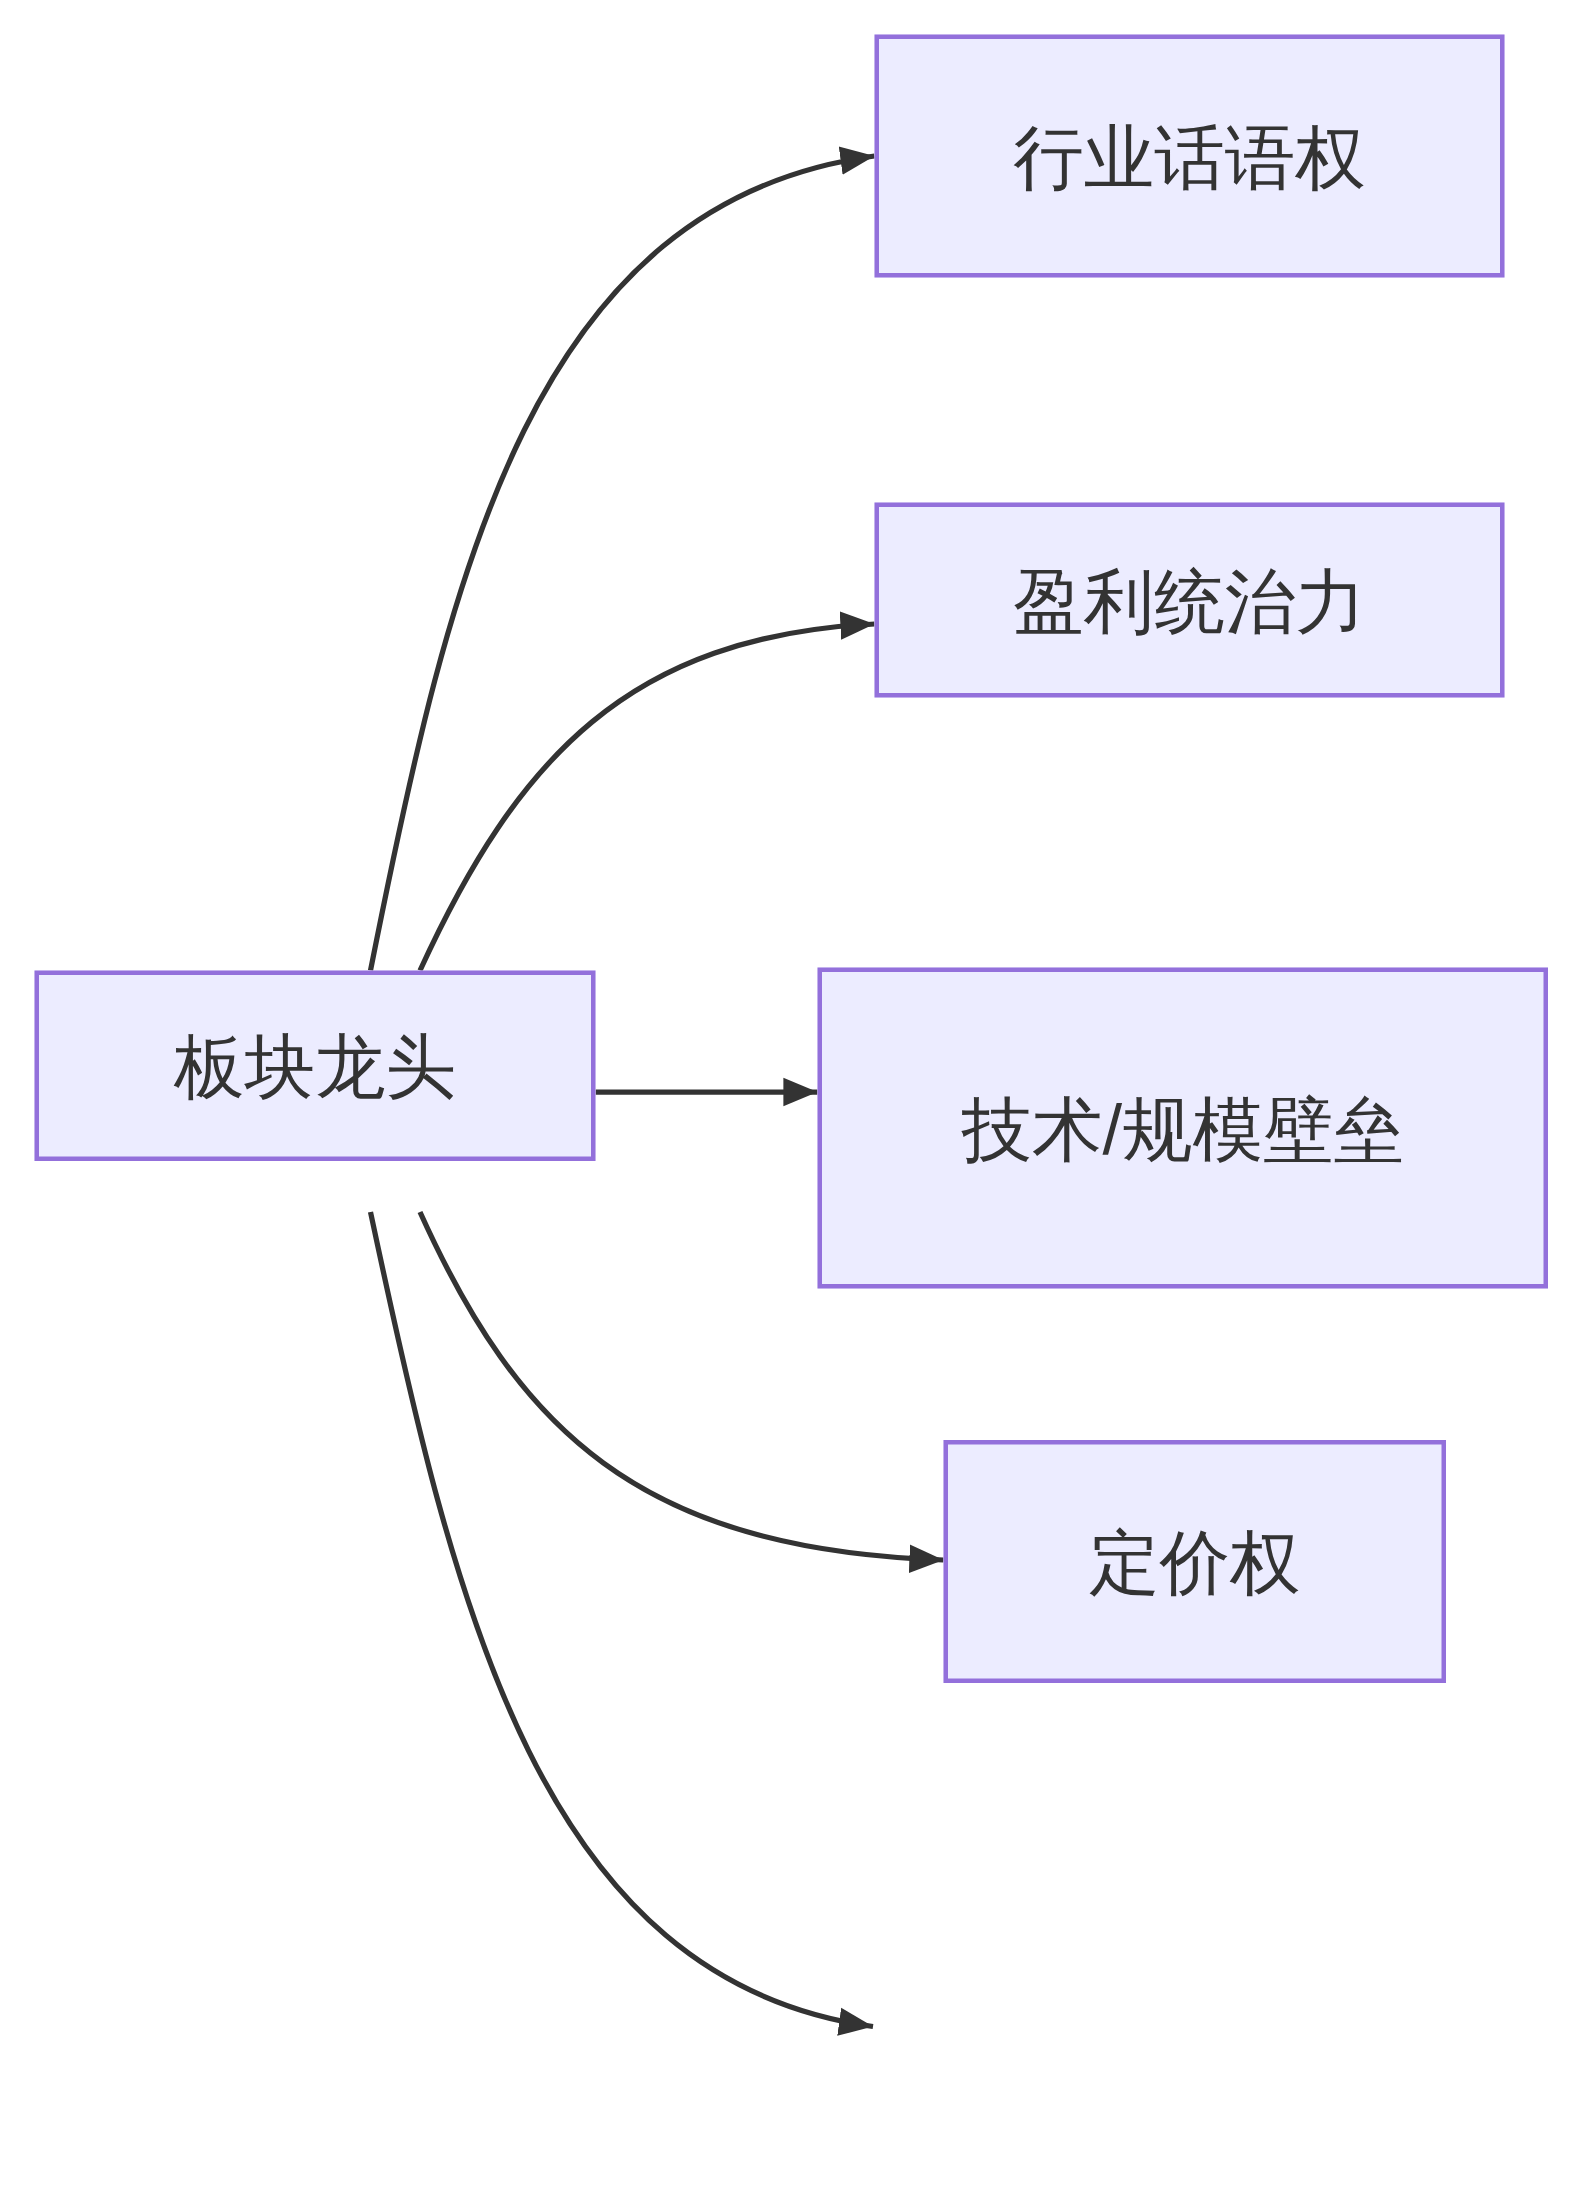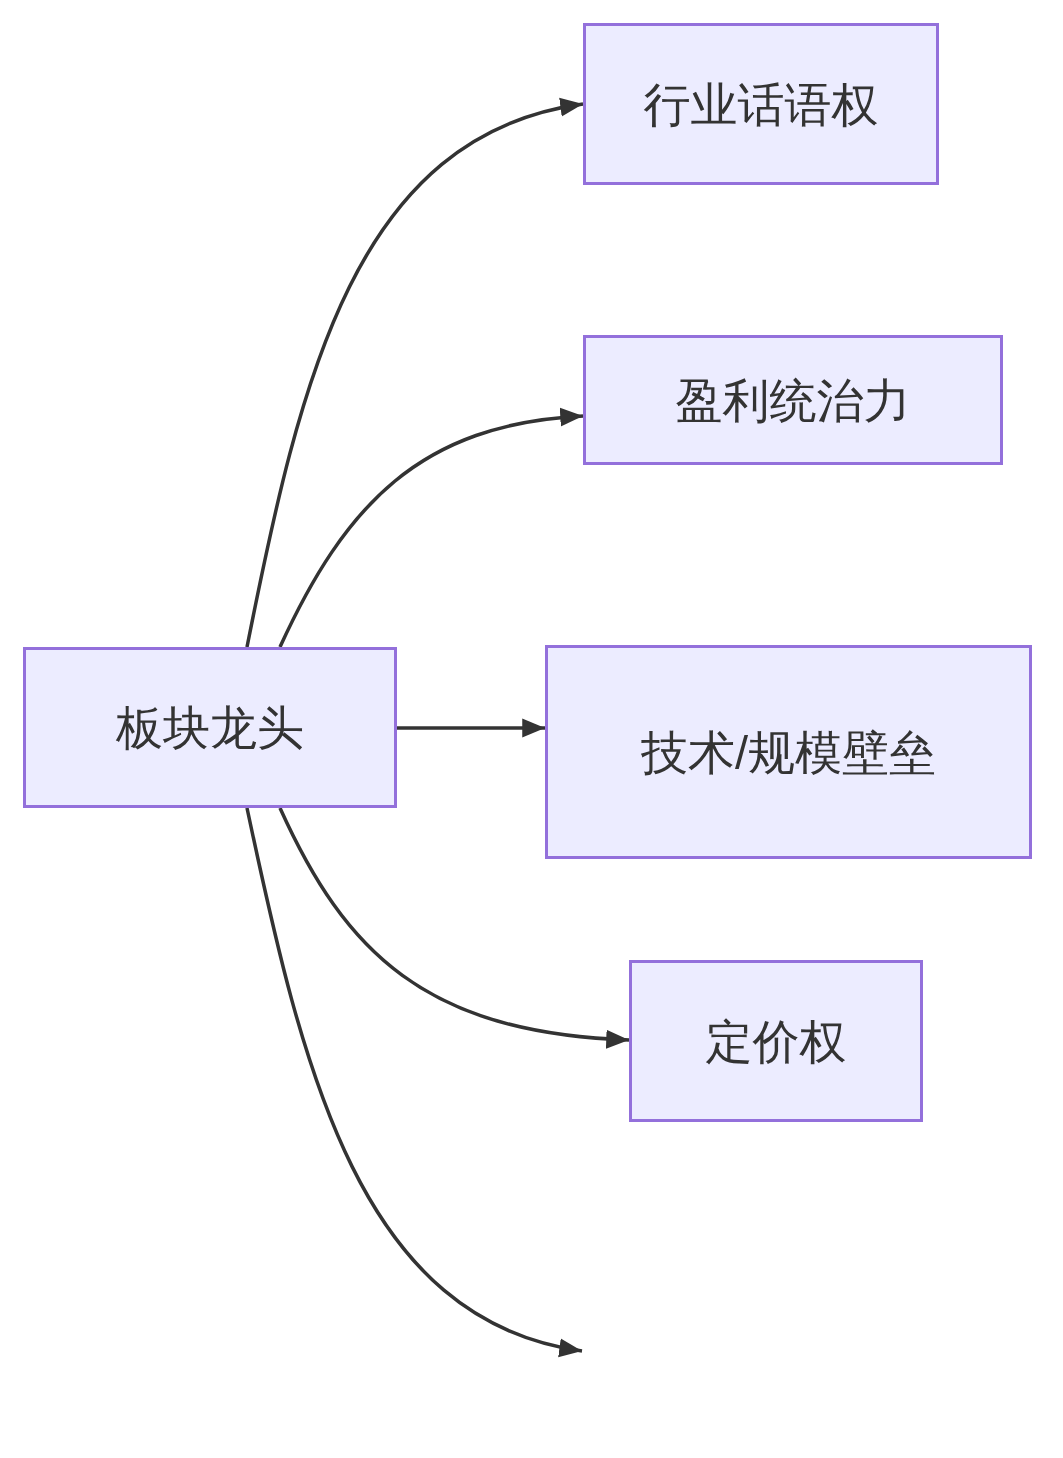--- a/index.html
+++ b/index.html
@@ -39,25 +39,25 @@
     align-items: center;
     justify-content: center;
     background: var(--node-fill, #ECECFF);
     border: 3px solid var(--node-border, #9370DB);
     color: var(--text, #333333);
     font-size: 47px;
     line-height: 1;
     white-space: nowrap;
     text-align: center;
   }
-  .node-root    { left: 23px;  top: 647px;  width: 374px; height: 161px; }
-  .node-branch0 { left: 583px; top: 23px;   width: 356px; height: 162px; }
+  .node-root    { left: 23px;  top: 647px;  width: 374px; height: 127px; }
+  .node-branch0 { left: 583px; top: 23px;   width: 420px; height: 162px; }
   .node-branch1 { left: 583px; top: 335px;  width: 420px; height: 130px; }
   .node-branch2 { left: 545px; top: 645px;  width: 487px; height: 214px; }
-  .node-branch3 { left: 629px; top: 960px;  width: 294px; height: 162px; }
+  .node-branch3 { left: 629px; top: 960px;  width: 335px; height: 162px; }
   .node-branch4 { left: 583px; top: 1272px; width: 420px; height: 161px; }
 </style>
 </head>
 <body>
 
 <div class="canvas">
 
   <svg class="edges-layer" viewBox="0 0 1063 1458" xmlns="http://www.w3.org/2000/svg">
     <defs>
       <marker id="arrow" viewBox="0 0 12 12" refX="12" refY="6" markerWidth="6.5" markerHeight="6.5" orient="auto">

